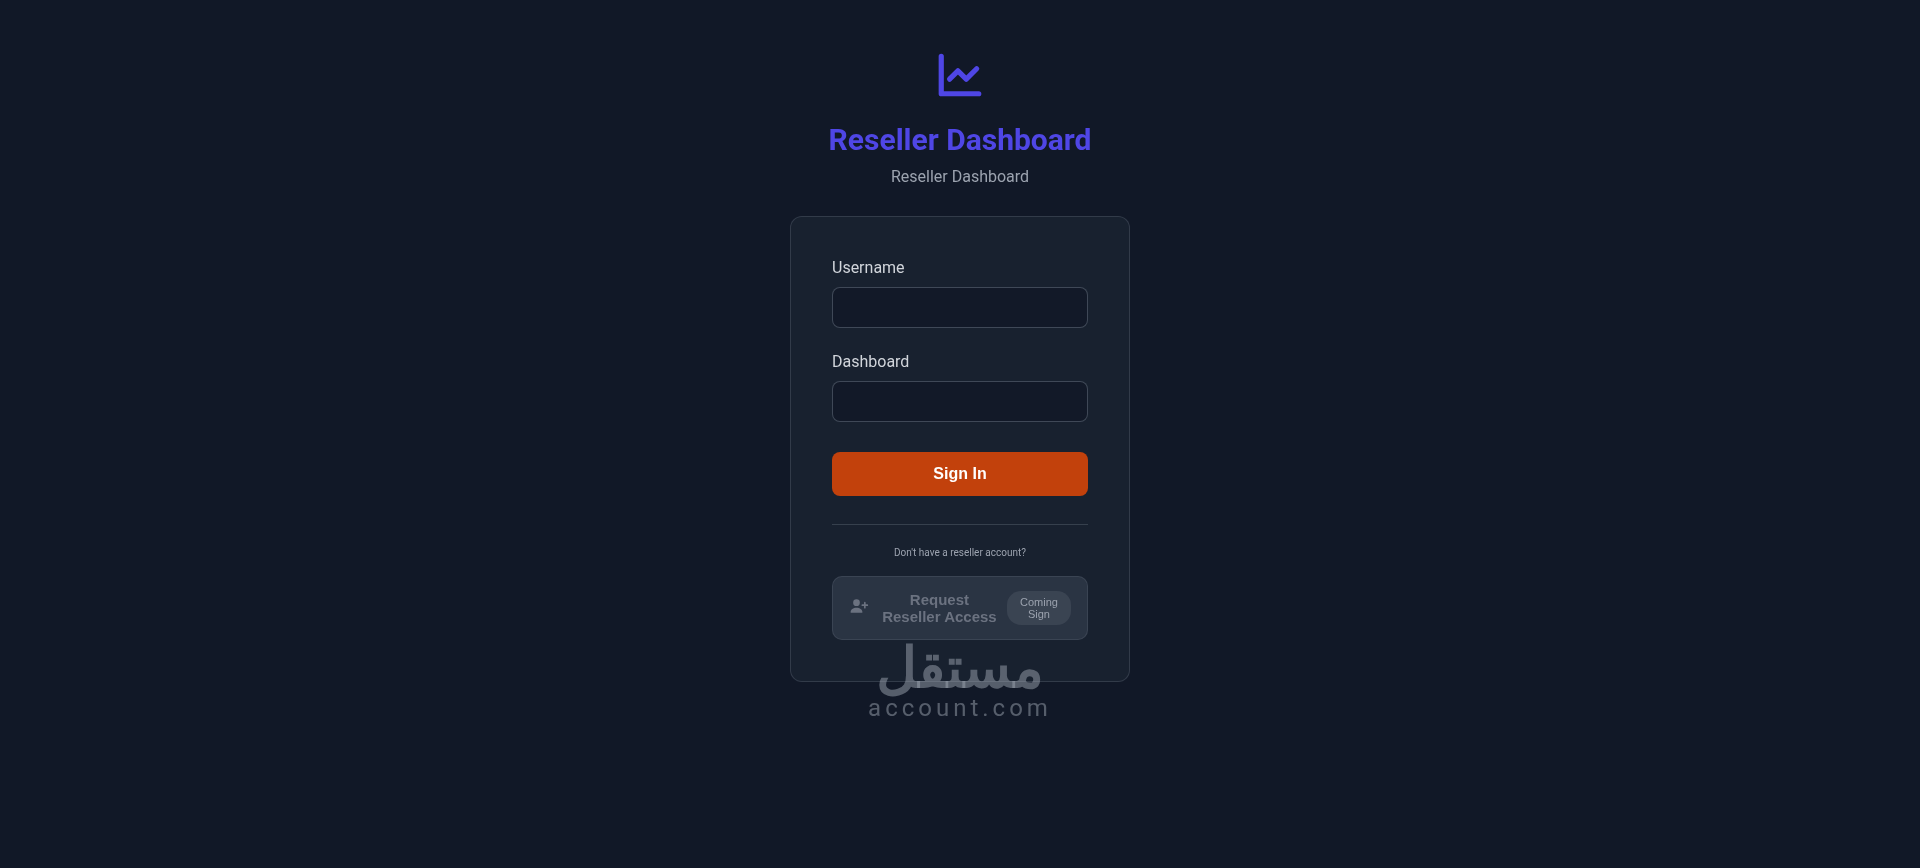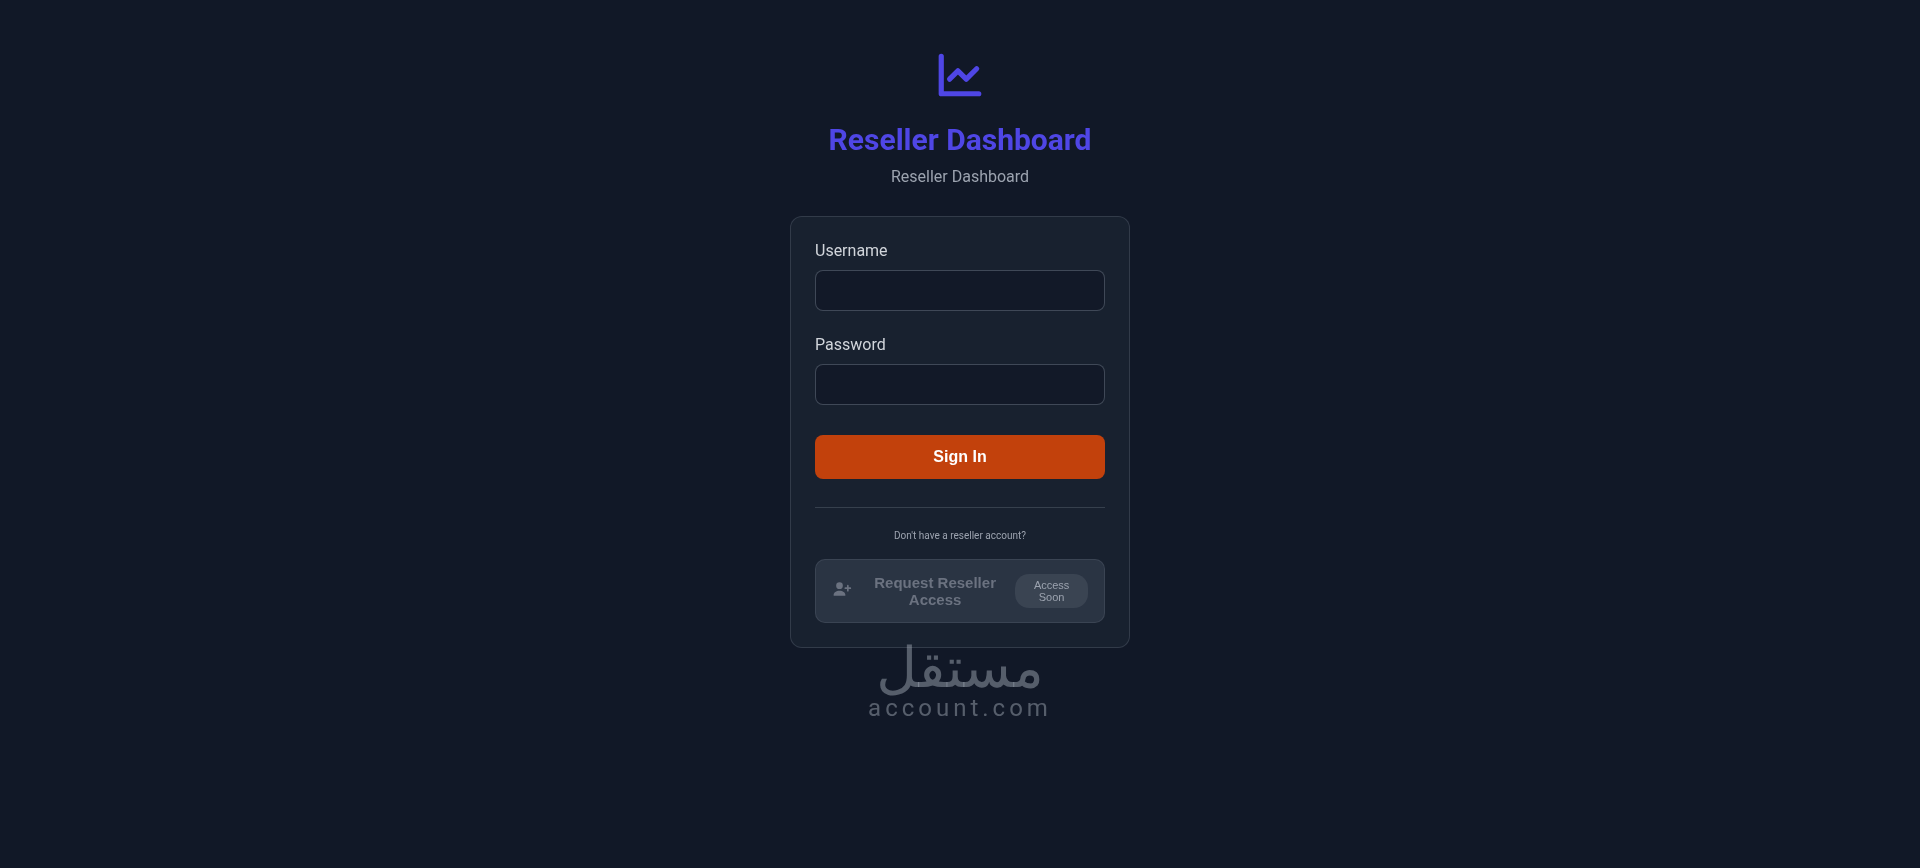--- a/index.html
+++ b/index.html
@@ -33,21 +33,21 @@
     }
     .subtitle {
       color: #9ca3af;
       font-size: 16px;
       margin-bottom: 30px;
     }
     .login-card {
       background-color: rgba(31, 41, 55, 0.5);
       border: 1px solid rgba(75, 85, 99, 0.5);
       border-radius: 12px;
-      padding: 24px;
+      padding: 41px;
       width: 340px;
     }
     .form-group {
       margin-bottom: 24px;
     }
     .form-label {
       display: block;
       color: #d1d5db;
       font-size: 16px;
       margin-bottom: 10px;
@@ -126,21 +126,21 @@
       position: absolute;
       top: 640px;
       left: 50%;
       transform: translateX(-50%);
       color: rgba(156, 163, 175, 0.5);
       text-align: center;
       pointer-events: none;
     }
     .watermark-arabic {
       font-size: 56px;
-      font-weight: 400;
+      font-weight: 700;
       line-height: 1;
       letter-spacing: 2px;
     }
     .watermark-latin {
       font-size: 24px;
       letter-spacing: 4px;
       margin-top: -2px;
     }
   </style>
 </head>
@@ -158,41 +158,41 @@
 <h1 class="title">Reseller Dashboard</h1>
 <p class="subtitle">Reseller Dashboard</p>
 
 <div class="login-card">
   <div class="form-group">
     <label class="form-label">Username</label>
     <input type="text" class="form-input" style="">
   </div>
 
   <div class="form-group">
-    <label class="form-label">Password</label>
+    <label class="form-label">Dashboard</label>
     <input type="password" class="form-input" style="">
   </div>
 
   <button class="signin-button">Sign In</button>
 
   <hr class="divider">
 
   <p class="prompt-text">Don't have a reseller account?</p>
 
   <button class="request-access-button">
     <span class="request-access-left">
       <span class="person-add-icon">
         <svg width="20" height="20" viewBox="0 0 24 24" fill="currentColor">
           <circle cx="9" cy="8" r="4"></circle>
           <path d="M9 14c-4 0-7 2-7 5v1h14v-1c0-3-3-5-7-5z"></path>
           <path d="M19 8v6M16 11h6" stroke="currentColor" stroke-width="2" stroke-linecap="round"></path>
         </svg>
       </span>
       <span class="request-access-text">Request Reseller Access</span>
     </span>
-    <span class="coming-soon-badge">Access Soon</span>
+    <span class="coming-soon-badge">Coming Sign</span>
   </button>
 </div>
 
 <div class="watermark">
   <div class="watermark-arabic">مستقل</div>
   <div class="watermark-latin">account.com</div>
 </div>
 
 </body></html>

